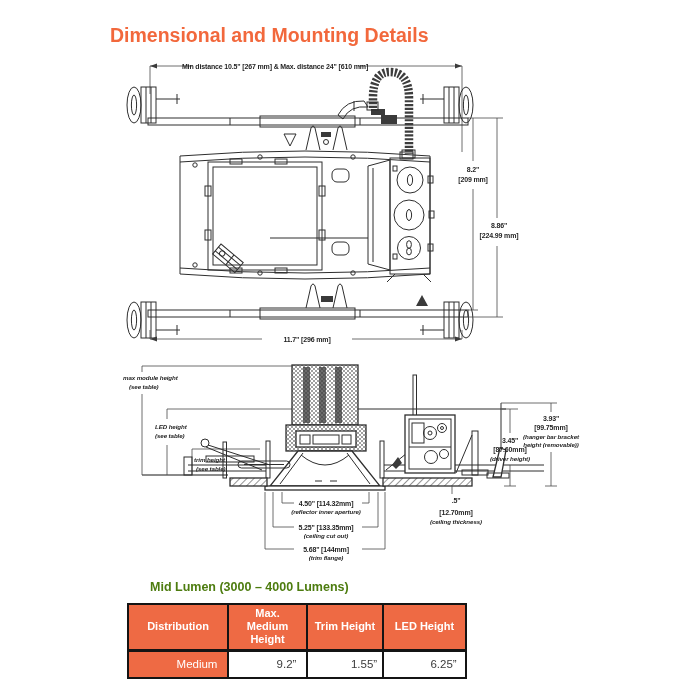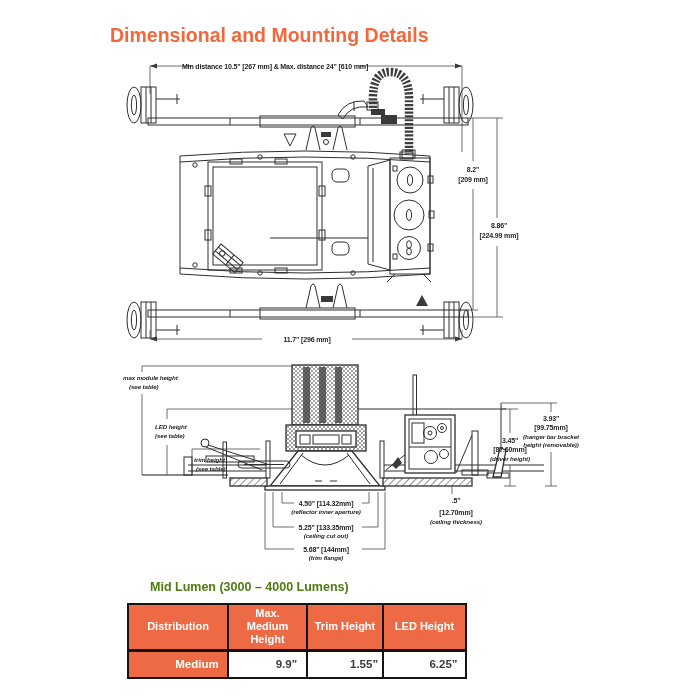--- a/index.html
+++ b/index.html
@@ -11,21 +11,21 @@
   .dtxt  { font-family:"Liberation Sans",sans-serif; font-size:7px; font-weight:bold; fill:#1f1f1f; letter-spacing:-0.15px; }
   .dnote { font-family:"Liberation Sans",sans-serif; font-size:6.2px; font-style:italic; font-weight:bold; fill:#1f1f1f; letter-spacing:-0.1px; }
   .dline { stroke:#4a4a4a; stroke-width:0.8; fill:none; }
   .draw  { stroke:#2e2e2e; stroke-width:1; fill:none; }
   .drawS { stroke:#2e2e2e; stroke-width:1.3; }
   .dk    { fill:#3a3a3a; stroke:none; }
   .lumen-title { position:absolute; left:150px; top:580px; font-size:12.5px; font-weight:bold; color:#4d7c0f; }
   table.lumen { position:absolute; left:127px; top:603px; width:338px; border-collapse:collapse; table-layout:fixed; border:2px solid #737373; }
   table.lumen th, table.lumen td { border:2px solid #141414; text-align:center; vertical-align:middle; padding:2px 4px; }
   table.lumen thead th { background:#EE6A44; color:#fff; font-size:11px; font-weight:bold; height:39px; line-height:1.2; border-bottom:3px solid #141414; }
-  table.lumen td { height:28px; font-size:11.5px; font-weight:bold; color:#3a3a3a; background:#fff;padding-left:42px; }
+  table.lumen td { height:28px; font-size:11.5px; font-weight:normal; color:#3a3a3a; background:#fff;padding-left:42px; }
   table.lumen td.dist { background:#EE6A44; color:#fff; }
 </style>
 </head>
 <body>
 
 <div class="page">
 
   <div class="title">Dimensional and Mounting Details</div>
 
   <svg class="topview" width="480" height="292" viewBox="0 0 480 292">
@@ -349,20 +349,20 @@
       <tr>
         <th>Distribution</th>
         <th>Max. Medium Height</th>
         <th>Trim Height</th>
         <th>LED Height</th>
       </tr>
     </thead>
     <tbody>
       <tr>
         <td class="dist">Medium</td>
-        <td>9.9”</td>
+        <td>9.2”</td>
         <td>1.55”</td>
         <td>6.25”</td>
       </tr>
     </tbody>
   </table>
 
 </div>
 
 </body></html>

